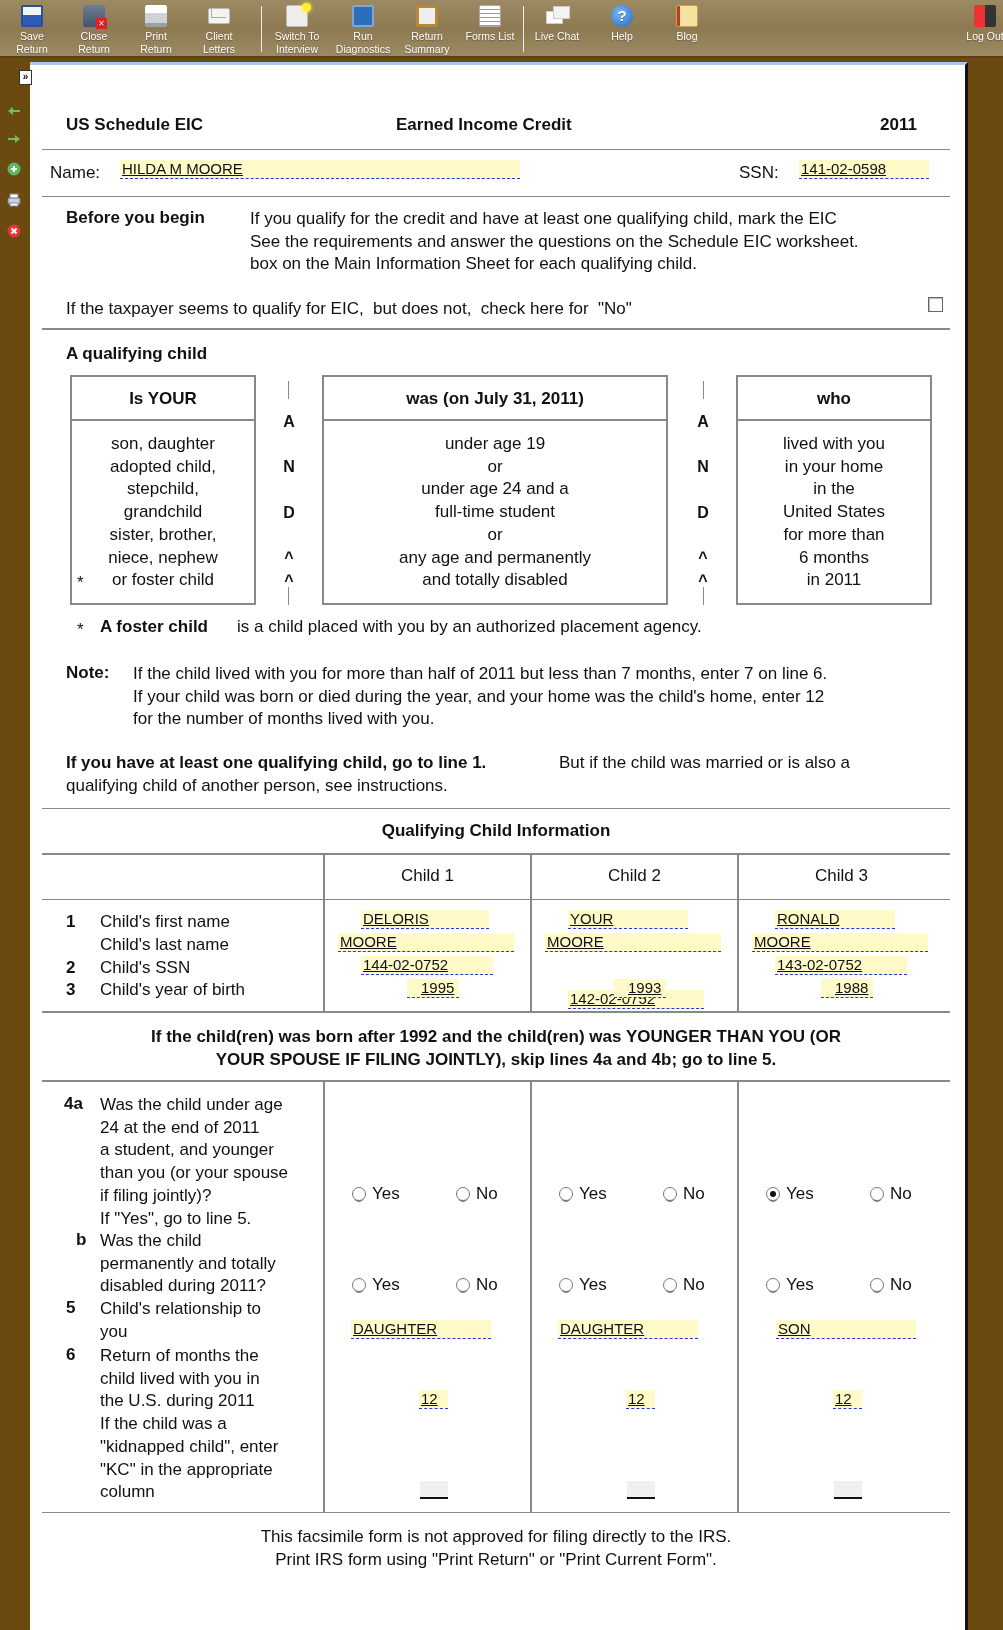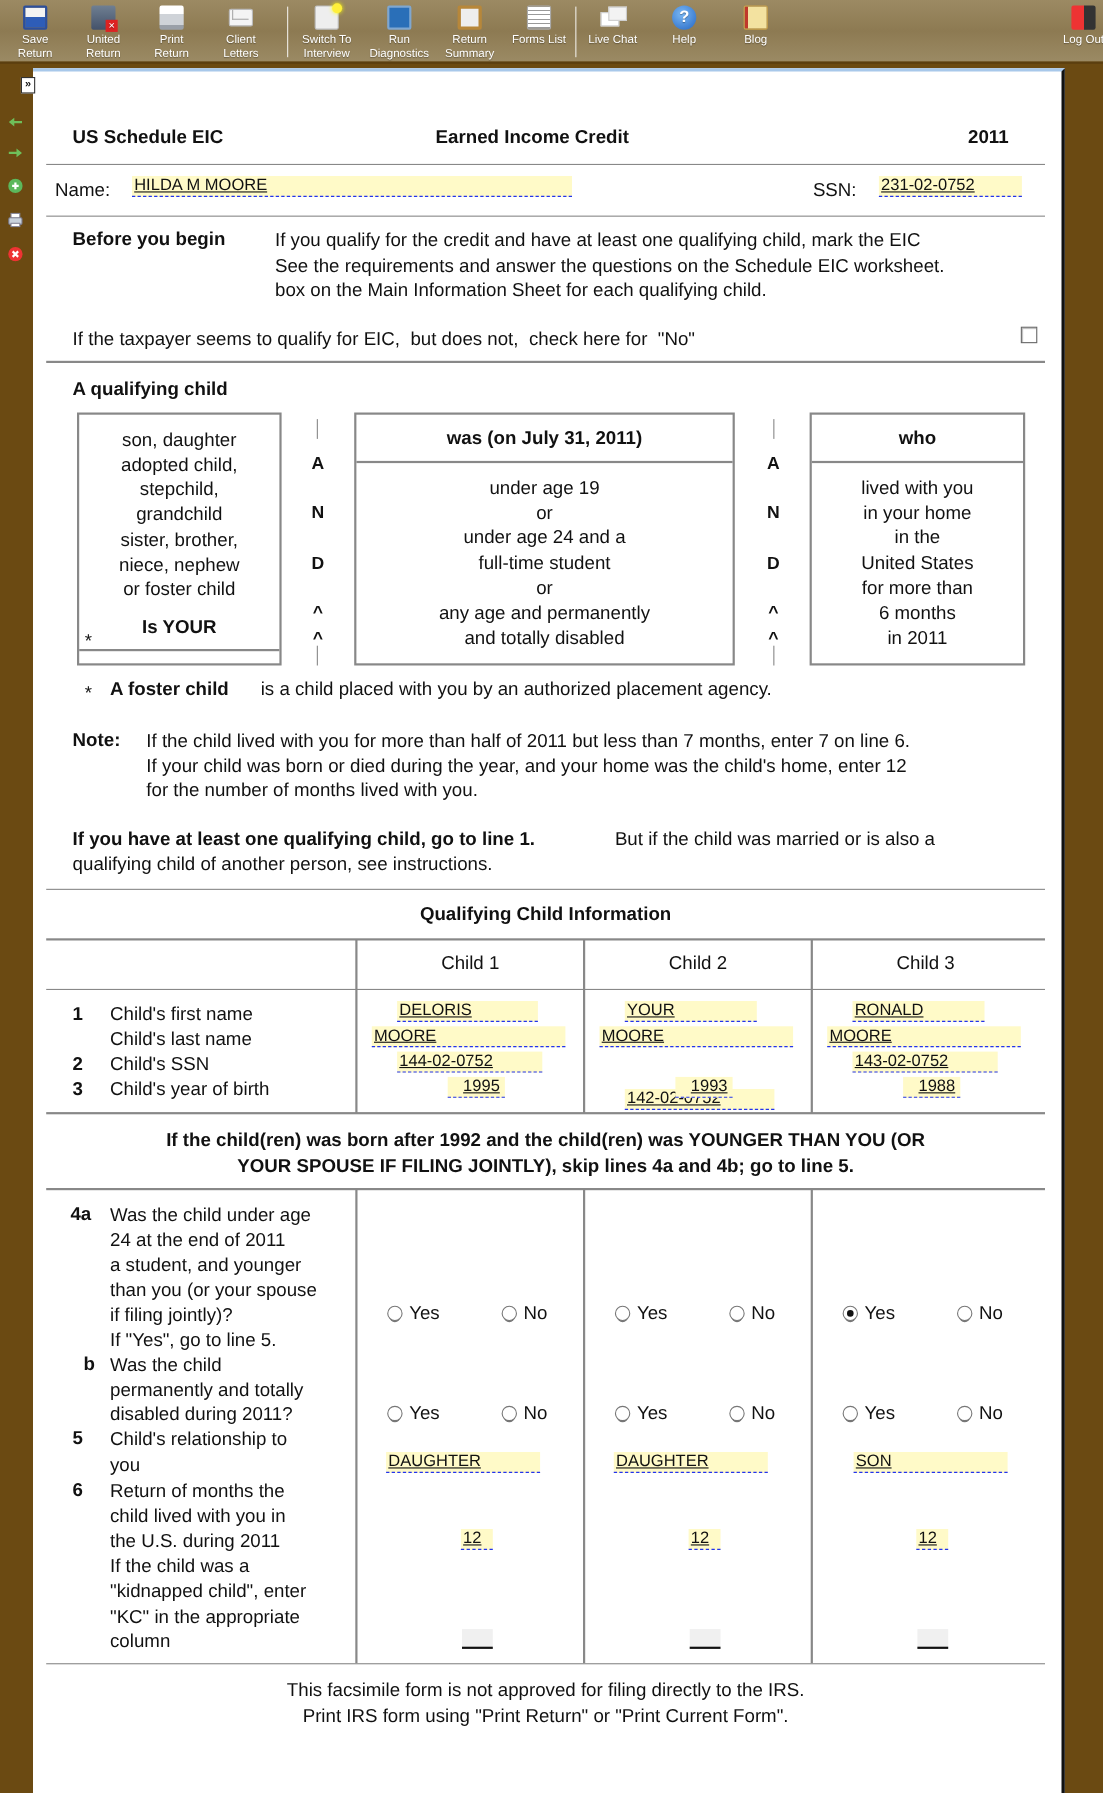--- a/index.html
+++ b/index.html
@@ -70,21 +70,21 @@
 <body>
 
 <div class="toolbar">
   <div class="tb-btn" style="left:0">
     <span class="ico ico-save"></span>
     <div>Save</div>
     <div>Return</div>
   </div>
   <div class="tb-btn" style="left:62px">
     <span class="ico ico-close"></span>
-    <div>United</div>
+    <div>Close</div>
     <div>Return</div>
   </div>
   <div class="tb-btn" style="left:124px">
     <span class="ico ico-print"></span>
     <div>Print</div>
     <div>Return</div>
   </div>
   <div class="tb-btn" style="left:187px">
     <span class="ico ico-mail"></span>
     <div>Client</div>
@@ -155,46 +155,46 @@
 <div class="page">
 
   <div class="abs b t17" style="left:36px;top:50px">US Schedule EIC</div>
   <div class="abs b t17" style="left:366px;top:50px">Earned Income Credit</div>
   <div class="abs b t17" style="left:850px;top:50px">2011</div>
   <div class="hr" style="top:84px;width:908px"></div>
 
   <div class="abs t17" style="left:20px;top:98px">Name:</div>
   <div class="fld" style="left:90px;top:95px;width:400px">HILDA M MOORE</div>
   <div class="abs t17" style="left:709px;top:98px">SSN:</div>
-  <div class="fld" style="left:769px;top:95px;width:130px">231-02-0752</div>
+  <div class="fld" style="left:769px;top:95px;width:130px">141-02-0598</div>
   <div class="hr" style="top:131px;width:908px"></div>
 
   <div class="abs b t17" style="left:36px;top:143px">Before you begin</div>
   <div class="abs t17 lines" style="left:220px;top:143px;line-height:22.5px">
     <div>If you qualify for the credit and have at least one qualifying child,  mark the EIC</div>
     <div>See the requirements and answer the questions on the Schedule EIC worksheet.</div>
     <div>box on the Main Information Sheet for each qualifying child.</div>
   </div>
   <div class="abs t17" style="left:36px;top:234px;white-space:pre">If the taxpayer seems to qualify for EIC,  but does not,  check here for  "No"</div>
   <div class="chk" style="left:898px;top:232px"></div>
   <div class="hr2" style="top:263px;width:908px"></div>
 
   <div class="abs b t17" style="left:36px;top:279px">A qualifying child</div>
 
   <div class="box" style="left:40px;top:310px;width:186px;height:230px">
+    <div class="center b t17" style="height:44px;line-height:44px;border-bottom:2px solid #888">Is YOUR</div>
     <div class="center t17 lines" style="padding-top:12px;line-height:22.7px">
       <div>son,  daughter</div>
       <div>adopted child,</div>
       <div>stepchild,</div>
       <div>grandchild</div>
       <div>sister,  brother,</div>
       <div>niece,  nephew</div>
       <div>or foster child</div>
     </div>
-    <div class="center b t17" style="height:44px;line-height:44px;border-bottom:2px solid #888">Is YOUR</div>
   </div>
   <div class="abs t17" style="left:47px;top:508px">*</div>
   <div class="vr" style="left:258px;top:316px;height:18px;width:1px"></div>
   <div class="vr" style="left:258px;top:522px;height:18px;width:1px"></div>
   <div class="abs b t16 center" style="left:250px;top:346px;width:18px;line-height:22.7px">
     <div>A</div>
       <div>&nbsp;</div>
     <div>N</div>
       <div>&nbsp;</div>
     <div>D</div>

